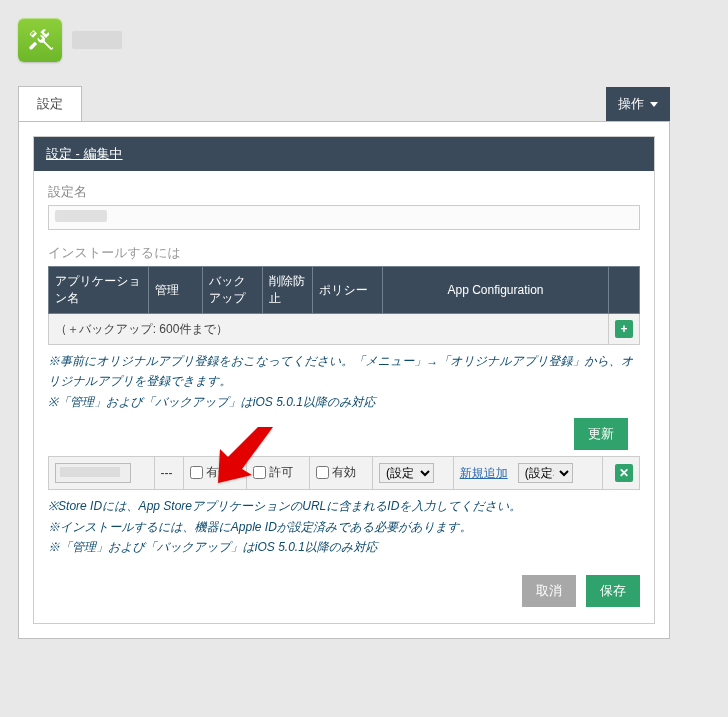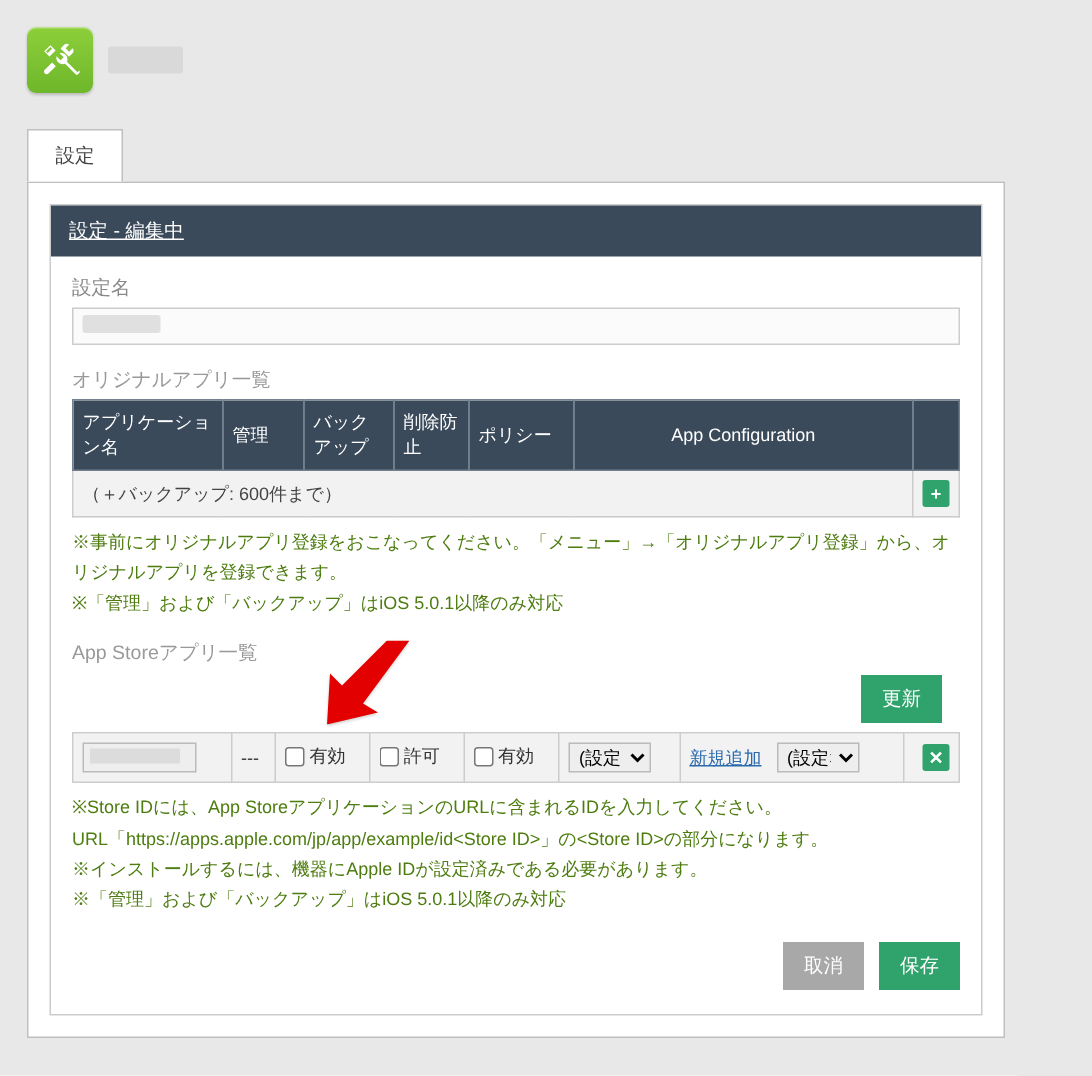--- a/index.html
+++ b/index.html
@@ -61,21 +61,21 @@
     border: 1px solid #ccc; padding: 6px 6px; font-size: 12px;
     background: #f2f2f2;
   }
   .note-row td { text-align: left; color: #444; }
   .plus-btn {
     width: 18px; height: 18px; background: #2fa36b; color: #fff;
     display: inline-flex; align-items: center; justify-content: center;
     font-weight: bold; border-radius: 2px; cursor: pointer;
   }
   .plus-row { text-align: right; }
-  .hint { color: #4d7c0f; font-size: 12px; line-height: 1.7; margin-top: 6px; }
+  .hint { color: #0c4a6e; font-size: 12px; line-height: 1.7; margin-top: 6px; font-style: italic; }
 
   .update-row { text-align: right; margin: 6px 12px; }
   .btn-green {
     background: #2fa36b; color: #fff; border: none;
     padding: 7px 14px; font-size: 13px; cursor: pointer;
   }
   .btn-grey {
     background: #a8a8a8; color: #fff; border: none;
     padding: 7px 14px; font-size: 13px; cursor: pointer;
   }
@@ -112,52 +112,55 @@
     <div class="app-icon">
       <svg viewBox="0 0 24 24">
           <path d="M22 19l-6-6c.5-1.3.3-2.9-.8-4-.9-.9-2.2-1.2-3.4-.9l2.3 2.3-1.8 1.8-2.3-2.3c-.3 1.2 0 2.5.9 3.4 1.1 1.1 2.7 1.3 4 .8l6 6c.4.4 1 .4 1.4 0l.7-.7c.4-.4.4-1 0-1.4zM6.5 3.5L3 7l3 3 3.5-3.5L6.5 3.5zM5 8l-1-1 2.5-2.5 1 1L5 8zm12.2-4.7l-2 2 2 2 2-2c.8.8.8 2 0 2.8l-2.1 2.1-4.8-4.8L14.4 3.3c.8-.8 2-.8 2.8 0zM3.3 17.6l4.2-4.2 2.1 2.1-4.2 4.2c-.6.6-1.5.6-2.1 0s-.6-1.5 0-2.1z"></path>
         </svg>
     </div>
     <div class="app-title-placeholder"></div>
   </div>
 
   <div class="tab-bar">
     <div class="tab">設定</div>
+    <button class="ops-btn">
+      <span>操作</span>
+      <span class="caret-down"></span>
+    </button>
   </div>
 
   <div class="panel">
     <div class="inner-panel">
       <div class="section-header">設定 - 編集中</div>
       <div class="section-body">
 
         <div class="field-label">設定名</div>
         <div class="setting-name-input"><span class="ph"></span></div>
 
-        <div class="sub-heading">オリジナルアプリ一覧</div>
+        <div class="sub-heading">インストールするには</div>
         <table class="grid">
           <tbody>
               <tr>
             <th style="width:100px">アプリケーション名</th>
             <th style="width:54px">管理</th>
             <th style="width:60px">バックアップ</th>
             <th style="width:50px">削除防止</th>
             <th style="width:70px">ポリシー</th>
             <th style="text-align:center">App Configuration</th>
             <th class="col-actions"></th>
           </tr>
           <tr class="note-row">
             <td colspan="6">（＋バックアップ: 600件まで）</td>
             <td class="plus-row"><span class="plus-btn">+</span></td>
           </tr>
         </tbody>
           </table>
         <div class="hint" style="white-space:pre-line">※事前にオリジナルアプリ登録をおこなってください。「メニュー」→「オリジナルアプリ登録」から、オリジナルアプリを登録できます。
 ※「管理」および「バックアップ」はiOS 5.0.1以降のみ対応</div>
 
-        <div class="sub-heading">App Storeアプリ一覧</div>
         <div class="update-row">
           <button class="btn-green">更新</button>
         </div>
         <table class="grid" style="position:relative;">
           <tbody>
           <tr>
             <td><span class="store-id-input"><span class="ph"></span></span></td>
             <td>---</td>
             <td>
               <label class="chk">
@@ -188,21 +191,20 @@
               <select class="sel">
                 <option>(設定な</option>
               </select>
             </td>
             <td class="plus-row"><span class="del-btn">✕</span></td>
           </tr>
         </tbody>
           </table>
         <div class="hint">
           <div>※Store IDには、App StoreアプリケーションのURLに含まれるIDを入力してください。</div>
-          <div>URL「https://apps.apple.com/jp/app/example/id&lt;Store ID&gt;」の&lt;Store ID&gt;の部分になります。</div>
           <div>※インストールするには、機器にApple IDが設定済みである必要があります。</div>
           <div>※「管理」および「バックアップ」はiOS 5.0.1以降のみ対応</div>
         </div>
 
         <div class="actions">
           <button class="btn-grey">取消</button>
           <button class="btn-green">保存</button>
         </div>
 
       </div>

